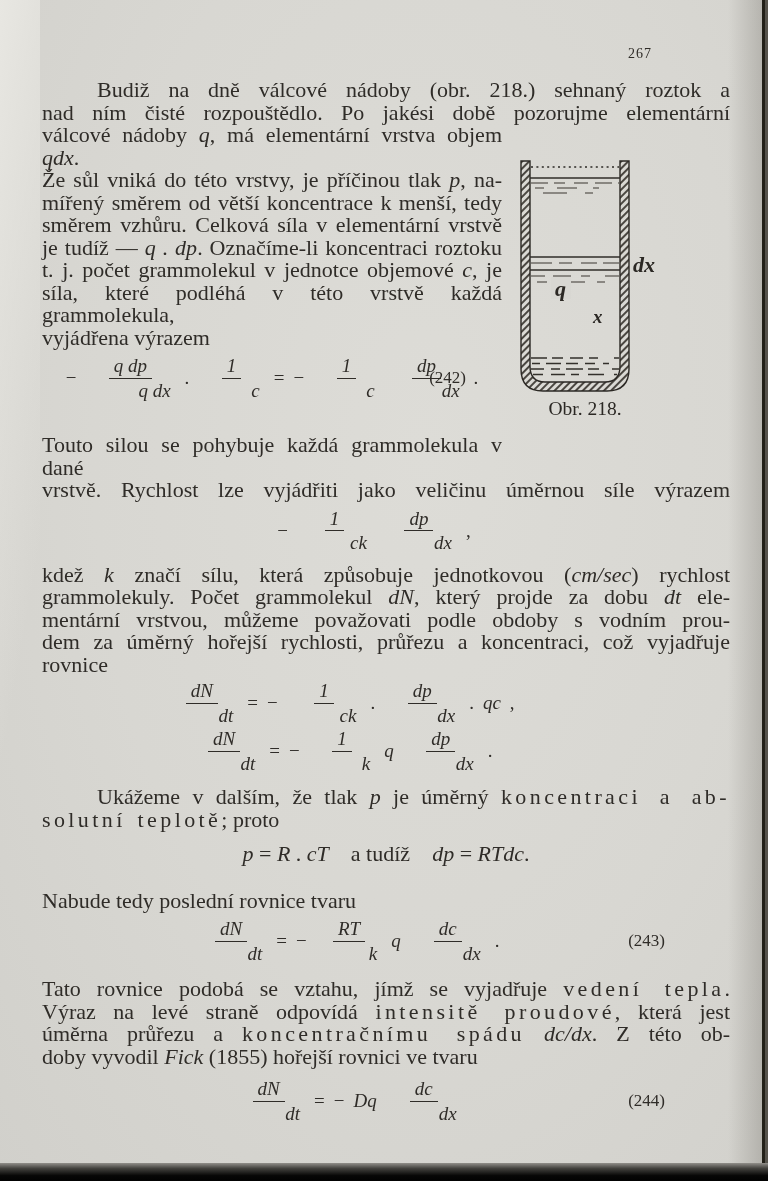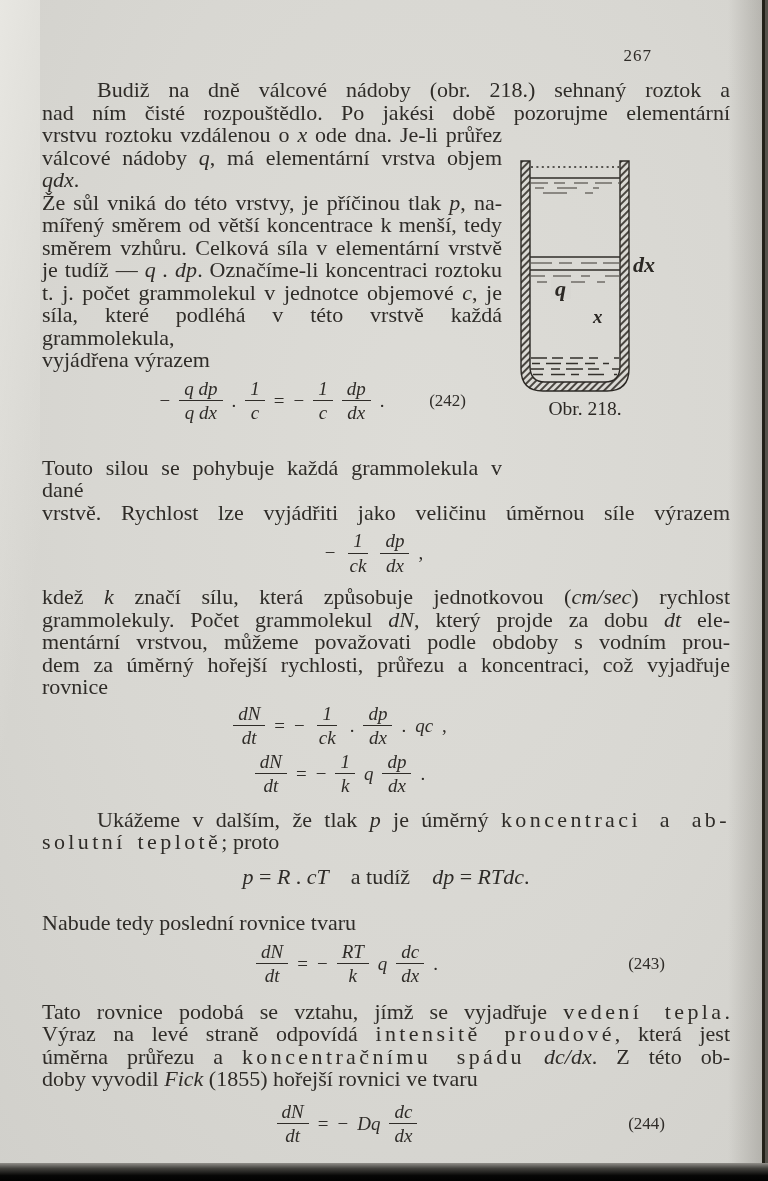--- a/index.html
+++ b/index.html
@@ -12,58 +12,57 @@
   
   .edge-left{position:absolute;left:0;top:0;bottom:0;width:40px;
     background:linear-gradient(100deg,#e8e7e2 0%,rgba(232,231,226,0) 55%);pointer-events:none;}
   .edge-right-shadow{position:absolute;right:6px;top:0;bottom:0;width:34px;
     background:linear-gradient(to right,rgba(70,66,58,0),rgba(70,66,58,0.22));pointer-events:none;}
   .edge-right-line{position:absolute;right:3px;top:0;bottom:0;width:3px;background:#232119;}
   .edge-right-outer{position:absolute;right:0;top:0;bottom:0;width:3px;background:#56534c;}
   .bottom-strip{position:absolute;left:0;right:0;bottom:0;height:18px;
     background:linear-gradient(#918f8a 0%,#43423e 30%,#070706 70%,#020202 100%);}
   
-  .pagenum{position:absolute;top:46px;right:116px;font-size:17px;letter-spacing:1px;}
+  .pagenum{position:absolute;top:46px;right:116px;font-size:14px;letter-spacing:1px;}
   
   .doc{position:absolute;left:42px;top:79px;width:688px;}
   .line{width:688px;font-size:22px;line-height:22.5px;text-align:justify;text-align-last:justify;}
   .line.narrow{width:460px;}
   .line.nojust{text-align-last:auto;}
   .line.center{text-align:center;text-align-last:center;}
   span.n{}
   span.i{font-style:italic;}
   span.sp{letter-spacing:3.4px;word-spacing:3px;}
   
   .eqrow{position:relative;width:688px;}
   .eqrow.narrow{width:460px;}
   .eq{display:flex;align-items:center;justify-content:center;gap:5px;
       font-size:19px;line-height:1.12;font-style:italic;min-height:46px;}
   .frac{display:inline-flex;flex-direction:column;align-items:center;margin:0 2px;}
   .fnum{padding:0 5px 1px;border-bottom:1.6px solid #2f2c28;white-space:nowrap;}
-  .fden{padding:1px 5px 0;white-space:nowrap;}
+  .fden{padding:1px 5px 0;white-space:nowrap;margin-left:48px;}
   .op{font-style:normal;margin:0 2px;}
   .it{font-style:italic;}
   .eqtag{position:absolute;top:50%;transform:translateY(-50%);font-style:normal;font-size:17px;}
   
   .figure{position:absolute;left:513px;top:155px;}
   .figure text{fill:#2b2824;}
 </style>
 </head>
 <body>
 
 <div class="page">
 
   <div class="edge-left"></div>
 
   <div class="pagenum">267</div>
 
   <div class="doc" id="doc">
       <div class="line" style="text-indent: 55px;"><span class="n">Budiž na dně válcové nádoby (obr. 218.) sehnaný roztok a</span></div>
       <div class="line"><span class="n">nad ním čisté rozpouštědlo. Po jakési době pozorujme elementární</span></div>
-      <div class="line narrow"><span class="n">vrstvu roztoku vzdálenou o </span><span class="i">x</span><span class="n"> ode dna. Je-li průřez</span></div>
       <div class="line narrow"><span class="n">válcové nádoby </span><span class="i">q</span><span class="n">, má elementární vrstva objem </span><span class="i">qdx</span><span class="n">.</span></div>
       <div class="line narrow"><span class="n">Že sůl vniká do této vrstvy, je příčinou tlak </span><span class="i">p</span><span class="n">, na-</span></div>
       <div class="line narrow"><span class="n">mířený směrem od větší koncentrace k menší, tedy</span></div>
       <div class="line narrow"><span class="n">směrem vzhůru. Celková síla v elementární vrstvě</span></div>
       <div class="line narrow"><span class="n">je tudíž — </span><span class="i">q . dp</span><span class="n">. Označíme-li koncentraci roztoku</span></div>
       <div class="line narrow"><span class="n">t. j. počet grammolekul v jednotce objemové </span><span class="i">c</span><span class="n">, je</span></div>
       <div class="line narrow"><span class="n">síla, které podléhá v této vrstvě každá grammolekula,</span></div>
       <div class="line narrow nojust"><span class="n">vyjádřena výrazem</span></div>
       <div class="eqrow narrow" style="margin-top: 6px;">
         <div class="eq">

